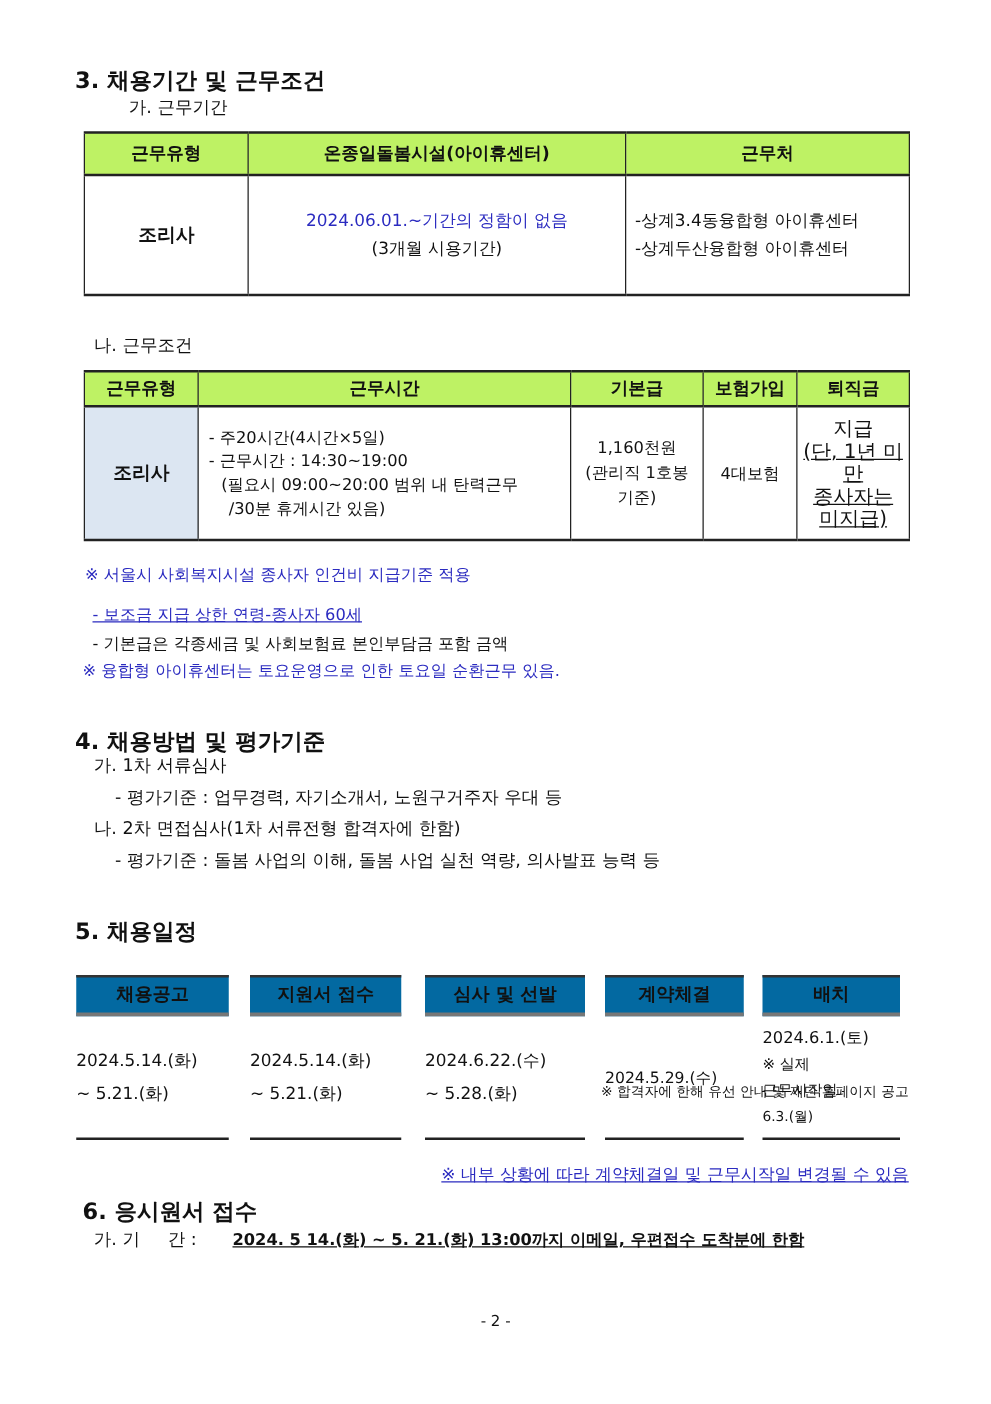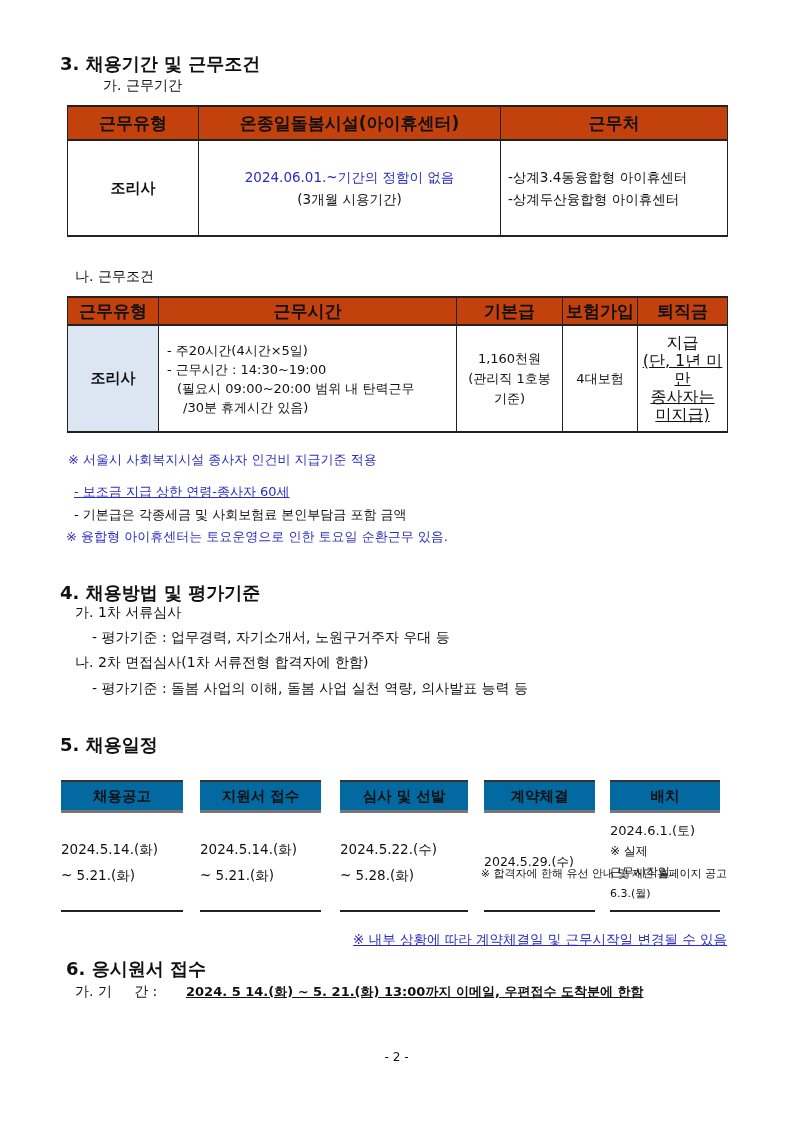--- a/index.html
+++ b/index.html
@@ -5,21 +5,21 @@
   html, body { margin:0; padding:0; background:#ffffff; }
   body { width:793px; height:1123px; position:relative; overflow:hidden;
          font-family:"DejaVu Sans","Liberation Sans",sans-serif; color:#111; font-size:13.5px; }
   .abs { position:absolute; }
   .h-sec { font-weight:bold; font-size:18px; }
   .sub { font-size:14px; }
   .blue { color:#2b2bc0; }
   .u { text-decoration:underline; }
   table.doc { border-collapse:collapse; position:absolute; table-layout:fixed; }
   table.doc td, table.doc th { border:1px solid #222; text-align:center; vertical-align:middle; padding:0; }
-  table.doc th { background:#c2410c; font-weight:bold; font-size:17px; }
+  table.doc th { background:#bef264; font-weight:bold; font-size:14px; }
   table.doc tr.head th { border-top:2px solid #222; border-bottom:2px solid #222; }
   table.doc tr.body td { border-bottom:2px solid #222; }
   .cellbold { font-weight:bold; font-size:15px; }
   .blue-bg { background:#dce6f2; }
   .left { text-align:left !important; }
   .line { line-height:22px; }
   .sched-col { position:absolute; text-align:center; }
   .sched-head { background:#0369a1; border-top:2px solid #333; border-bottom:3px solid #777;
                 font-weight:bold; font-size:14.5px; height:28px; line-height:28px;margin-top:20px; }
   .sched-body { border-bottom:2px solid #222; height:96px; display:flex; flex-direction:column;
@@ -125,21 +125,21 @@
   <div class="sched-head">지원서 접수</div>
   <div class="sched-body">
     <div>2024.5.14.(화)</div>
     <div>~  5.21.(화)</div>
   </div>
 </div>
 
 <div class="sched-col" style="left:340px;top:760px;width:128px;">
   <div class="sched-head">심사 및 선발</div>
   <div class="sched-body">
-    <div>2024.5.22.(수)</div>
+    <div>2024.6.22.(수)</div>
     <div>~  5.28.(화)</div>
   </div>
 </div>
 
 <div class="sched-col" style="left:484px;top:760px;width:111px;">
   <div class="sched-head">계약체결</div>
   <div class="sched-body" style="font-size:12.5px;">
     <div>2024.5.29.(수)</div>
   </div>
 </div>

